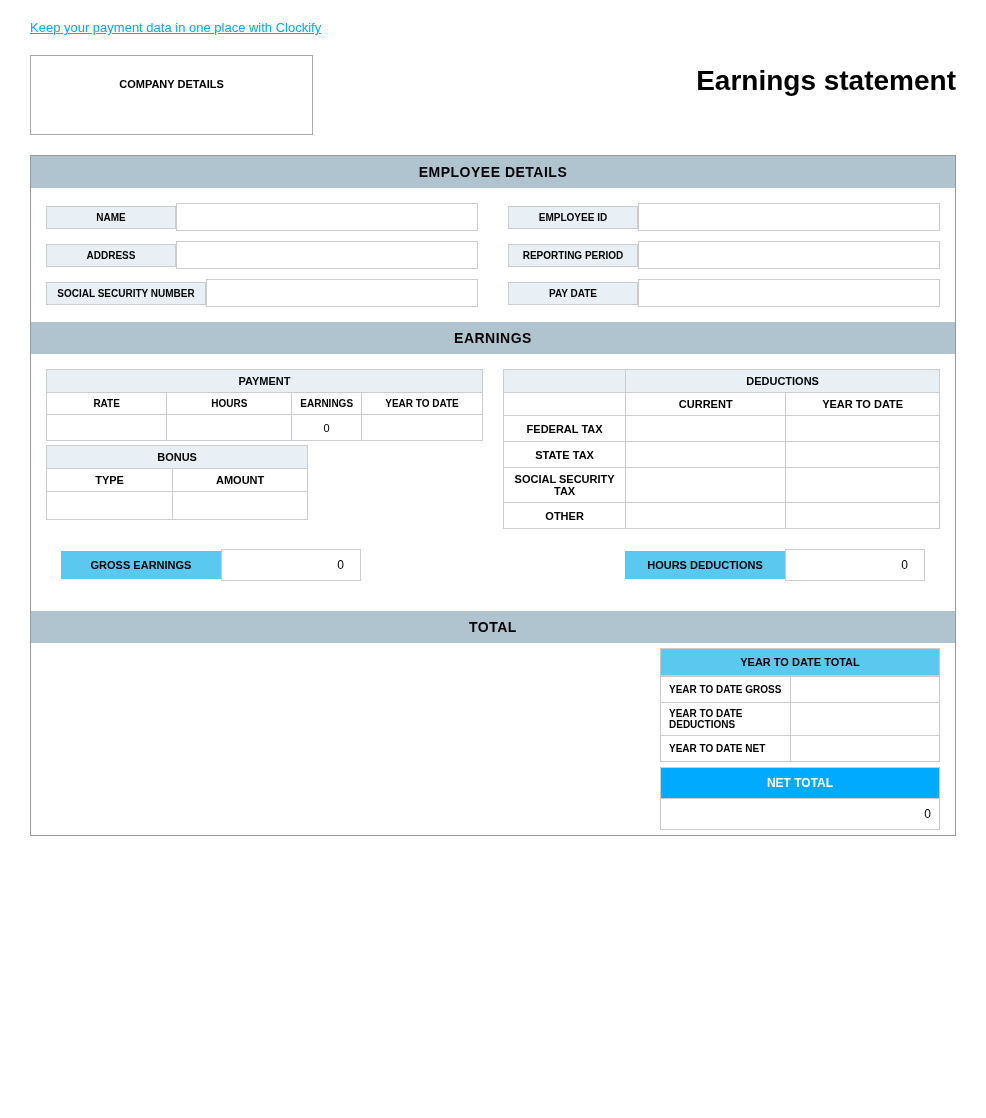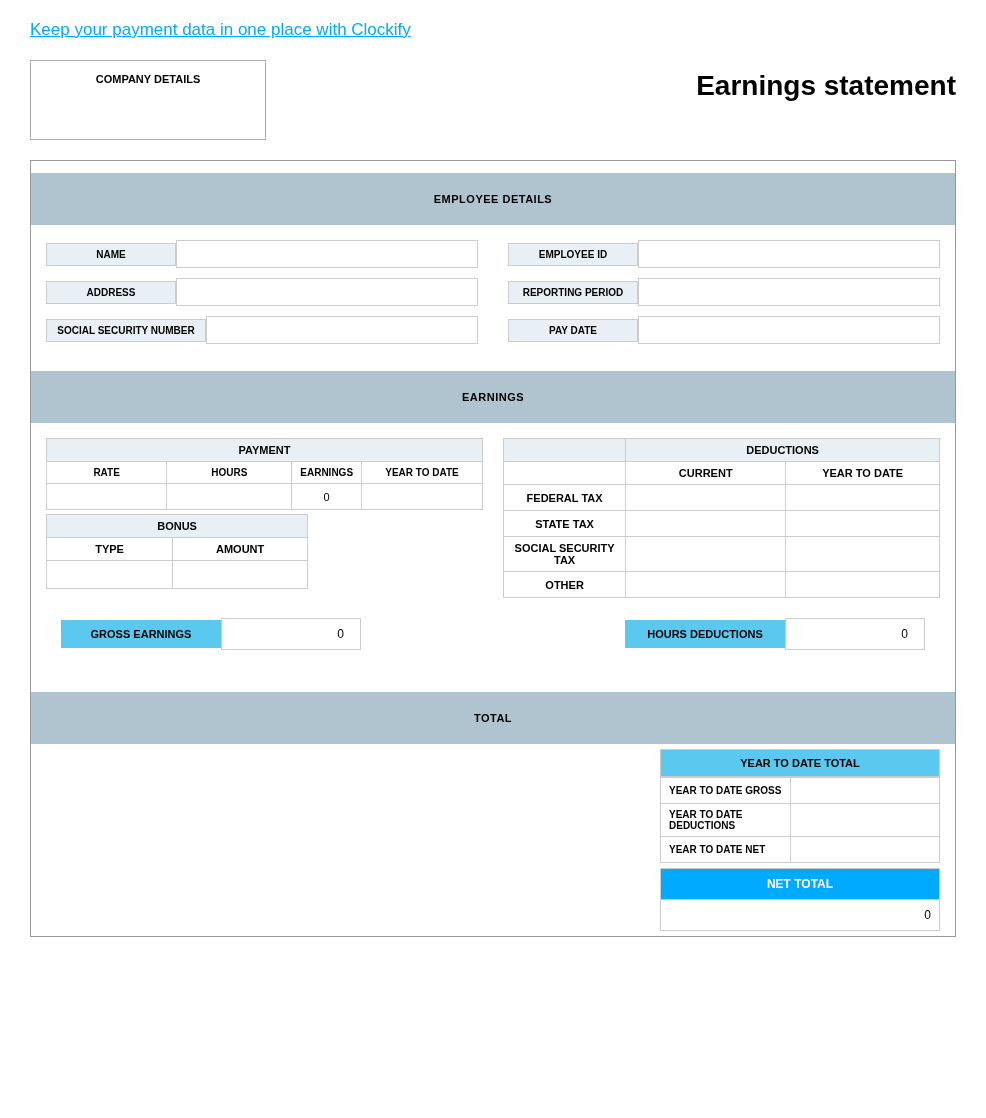--- a/index.html
+++ b/index.html
@@ -1,32 +1,32 @@
 <!DOCTYPE html>
 <html><head>
   <meta charset="utf-8">
   <style>
     * { box-sizing: border-box; margin: 0; padding: 0; }
     body { font-family: Arial, sans-serif; background: #fff; font-size: 12px; color: #000; }
     
     .top-link { padding: 20px 30px; }
-    .top-link a { color: #00aaff; text-decoration: underline; font-size: 17px; }
+    .top-link a { color: #00aaff; text-decoration: underline; font-size: 13px; }
     
     .main-wrapper { padding: 0 30px 30px 30px; }
     
     .header-row { display: flex; justify-content: space-between; align-items: flex-start; margin-bottom: 20px; }
     
-    .company-box { border: 1px solid #aaa; width: 236px; min-height: 80px; padding: 12px; }
+    .company-box { border: 1px solid #aaa; width: 283px; min-height: 80px; padding: 22px; }
     .company-box-label { font-weight: bold; font-size: 11px; text-align: center; }
     
     .title { font-size: 28px; font-weight: bold; text-align: right; padding-top: 10px; }
     
     .outer-container { border: 1px solid #999; }
     
-    .section-header { background: #b0c4d0; text-align: center; padding: 20px; font-weight: bold; font-size: 11px; letter-spacing: 0.5px; margin-top: 12px; }
+    .section-header { background: #b0c4d0; text-align: center; padding: 8px; font-weight: bold; font-size: 14px; letter-spacing: 0.5px; }
     
     
     .employee-grid { display: grid; grid-template-columns: 1fr 1fr; gap: 10px 30px; padding: 15px; }
     .field-row { display: flex; align-items: center; }
     .field-label { background: #e8f0f5; border: 1px solid #ccc; padding: 5px 8px; font-size: 10px; font-weight: bold; white-space: nowrap; min-width: 130px; text-align: center; }
     .field-label-wide { min-width: 160px; }
     .field-input { border: 1px solid #ccc; flex: 1; height: 28px; min-width: 140px; }
     
     
     .earnings-body { padding: 15px; }

